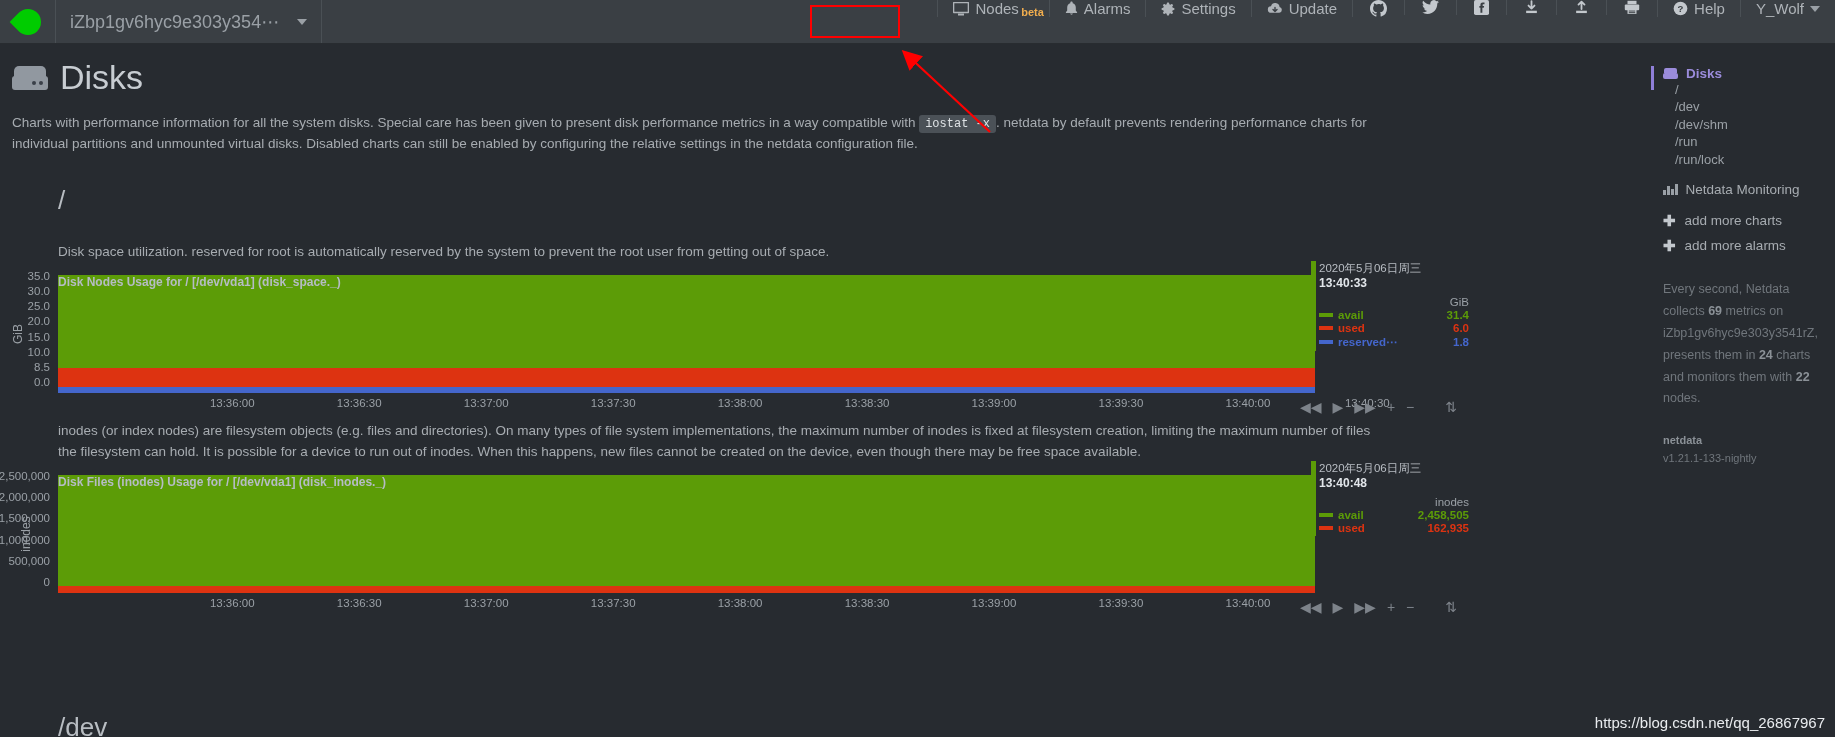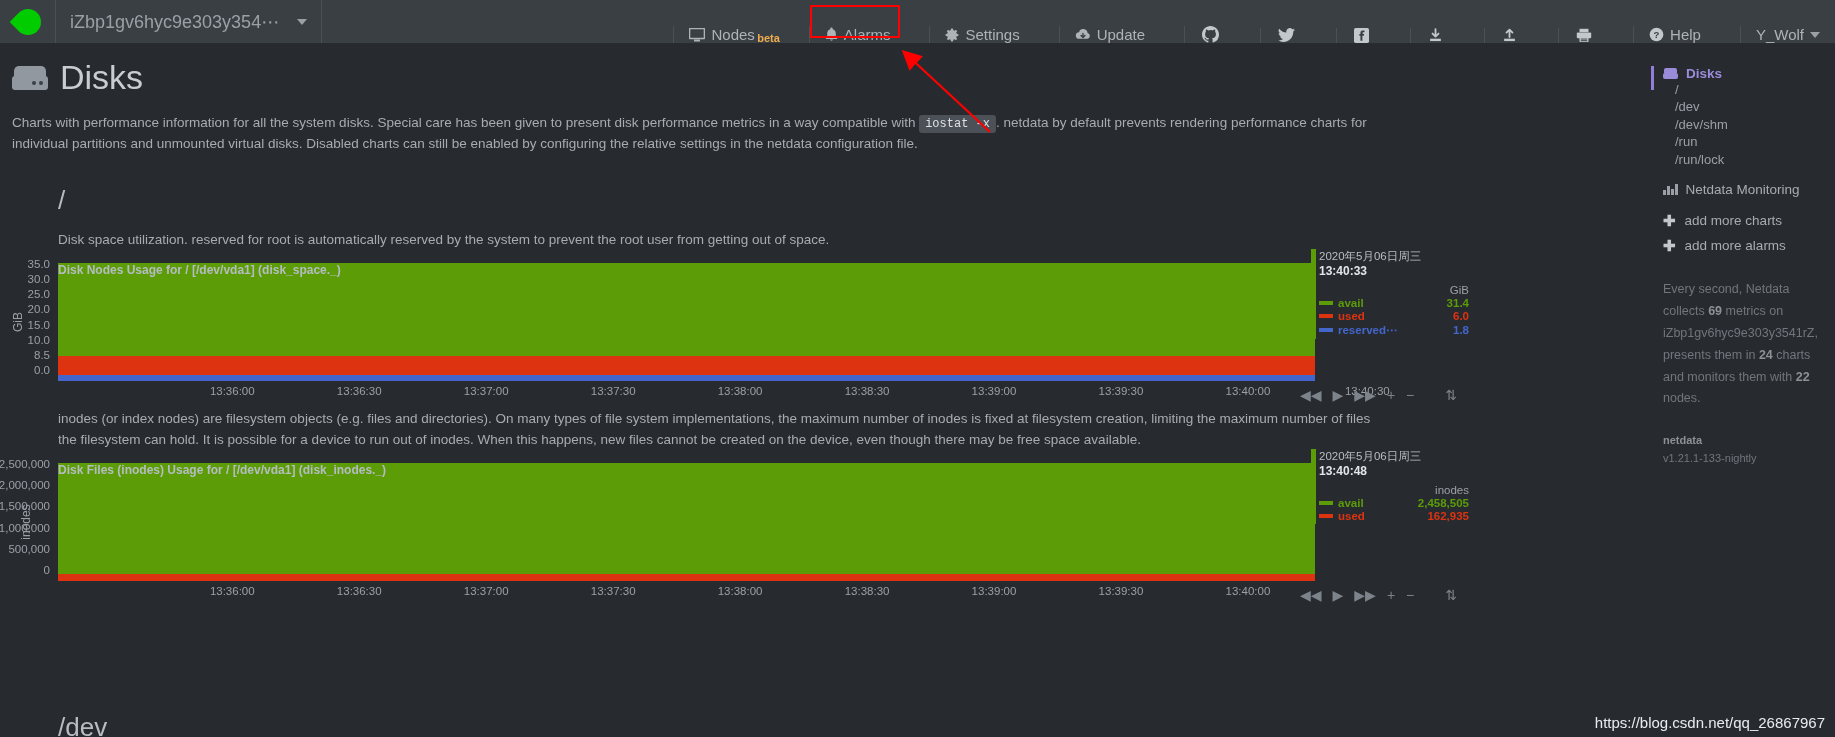--- a/index.html
+++ b/index.html
@@ -41,21 +41,21 @@
     gap: 18px;
     white-space: nowrap;
   }
   .caret-down {
     width: 0; height: 0;
     border-left: 5px solid transparent;
     border-right: 5px solid transparent;
     border-top: 6px solid #9aa0a6;
   }
   .nav-spacer { flex: 1 1 auto; }
-  .nav-right { display: flex; align-items: flex-end; gap: 24px; }
+  .nav-right { display: flex; align-items: flex-start; }
   .nav-item {
     display: flex; align-items: center; justify-content: center;
     padding: 0 15px;
     color: #aeb3b8;
     font-size: 15px;
     border-left: 1px solid #4a5055;
     gap: 6px;
     position: relative;
     white-space: nowrap;
     cursor: pointer;
@@ -140,21 +140,21 @@
     font-size: 12px;
   }
 
   .section-head {
     margin: 30px 0 0 58px;
     font-size: 26px;
     color: #b8bdc2;
     font-weight: normal;
   }
   .chart-desc {
-    margin: 14px 0 6px 58px;
+    margin: 26px 0 6px 58px;
     font-size: 13.5px;
     line-height: 1.55;
     color: #a7acb1;
     max-width: 1320px;
   }
 
   
   .chart-block { position: relative; margin-left: 0; }
   .chart-title {
     position: absolute;

